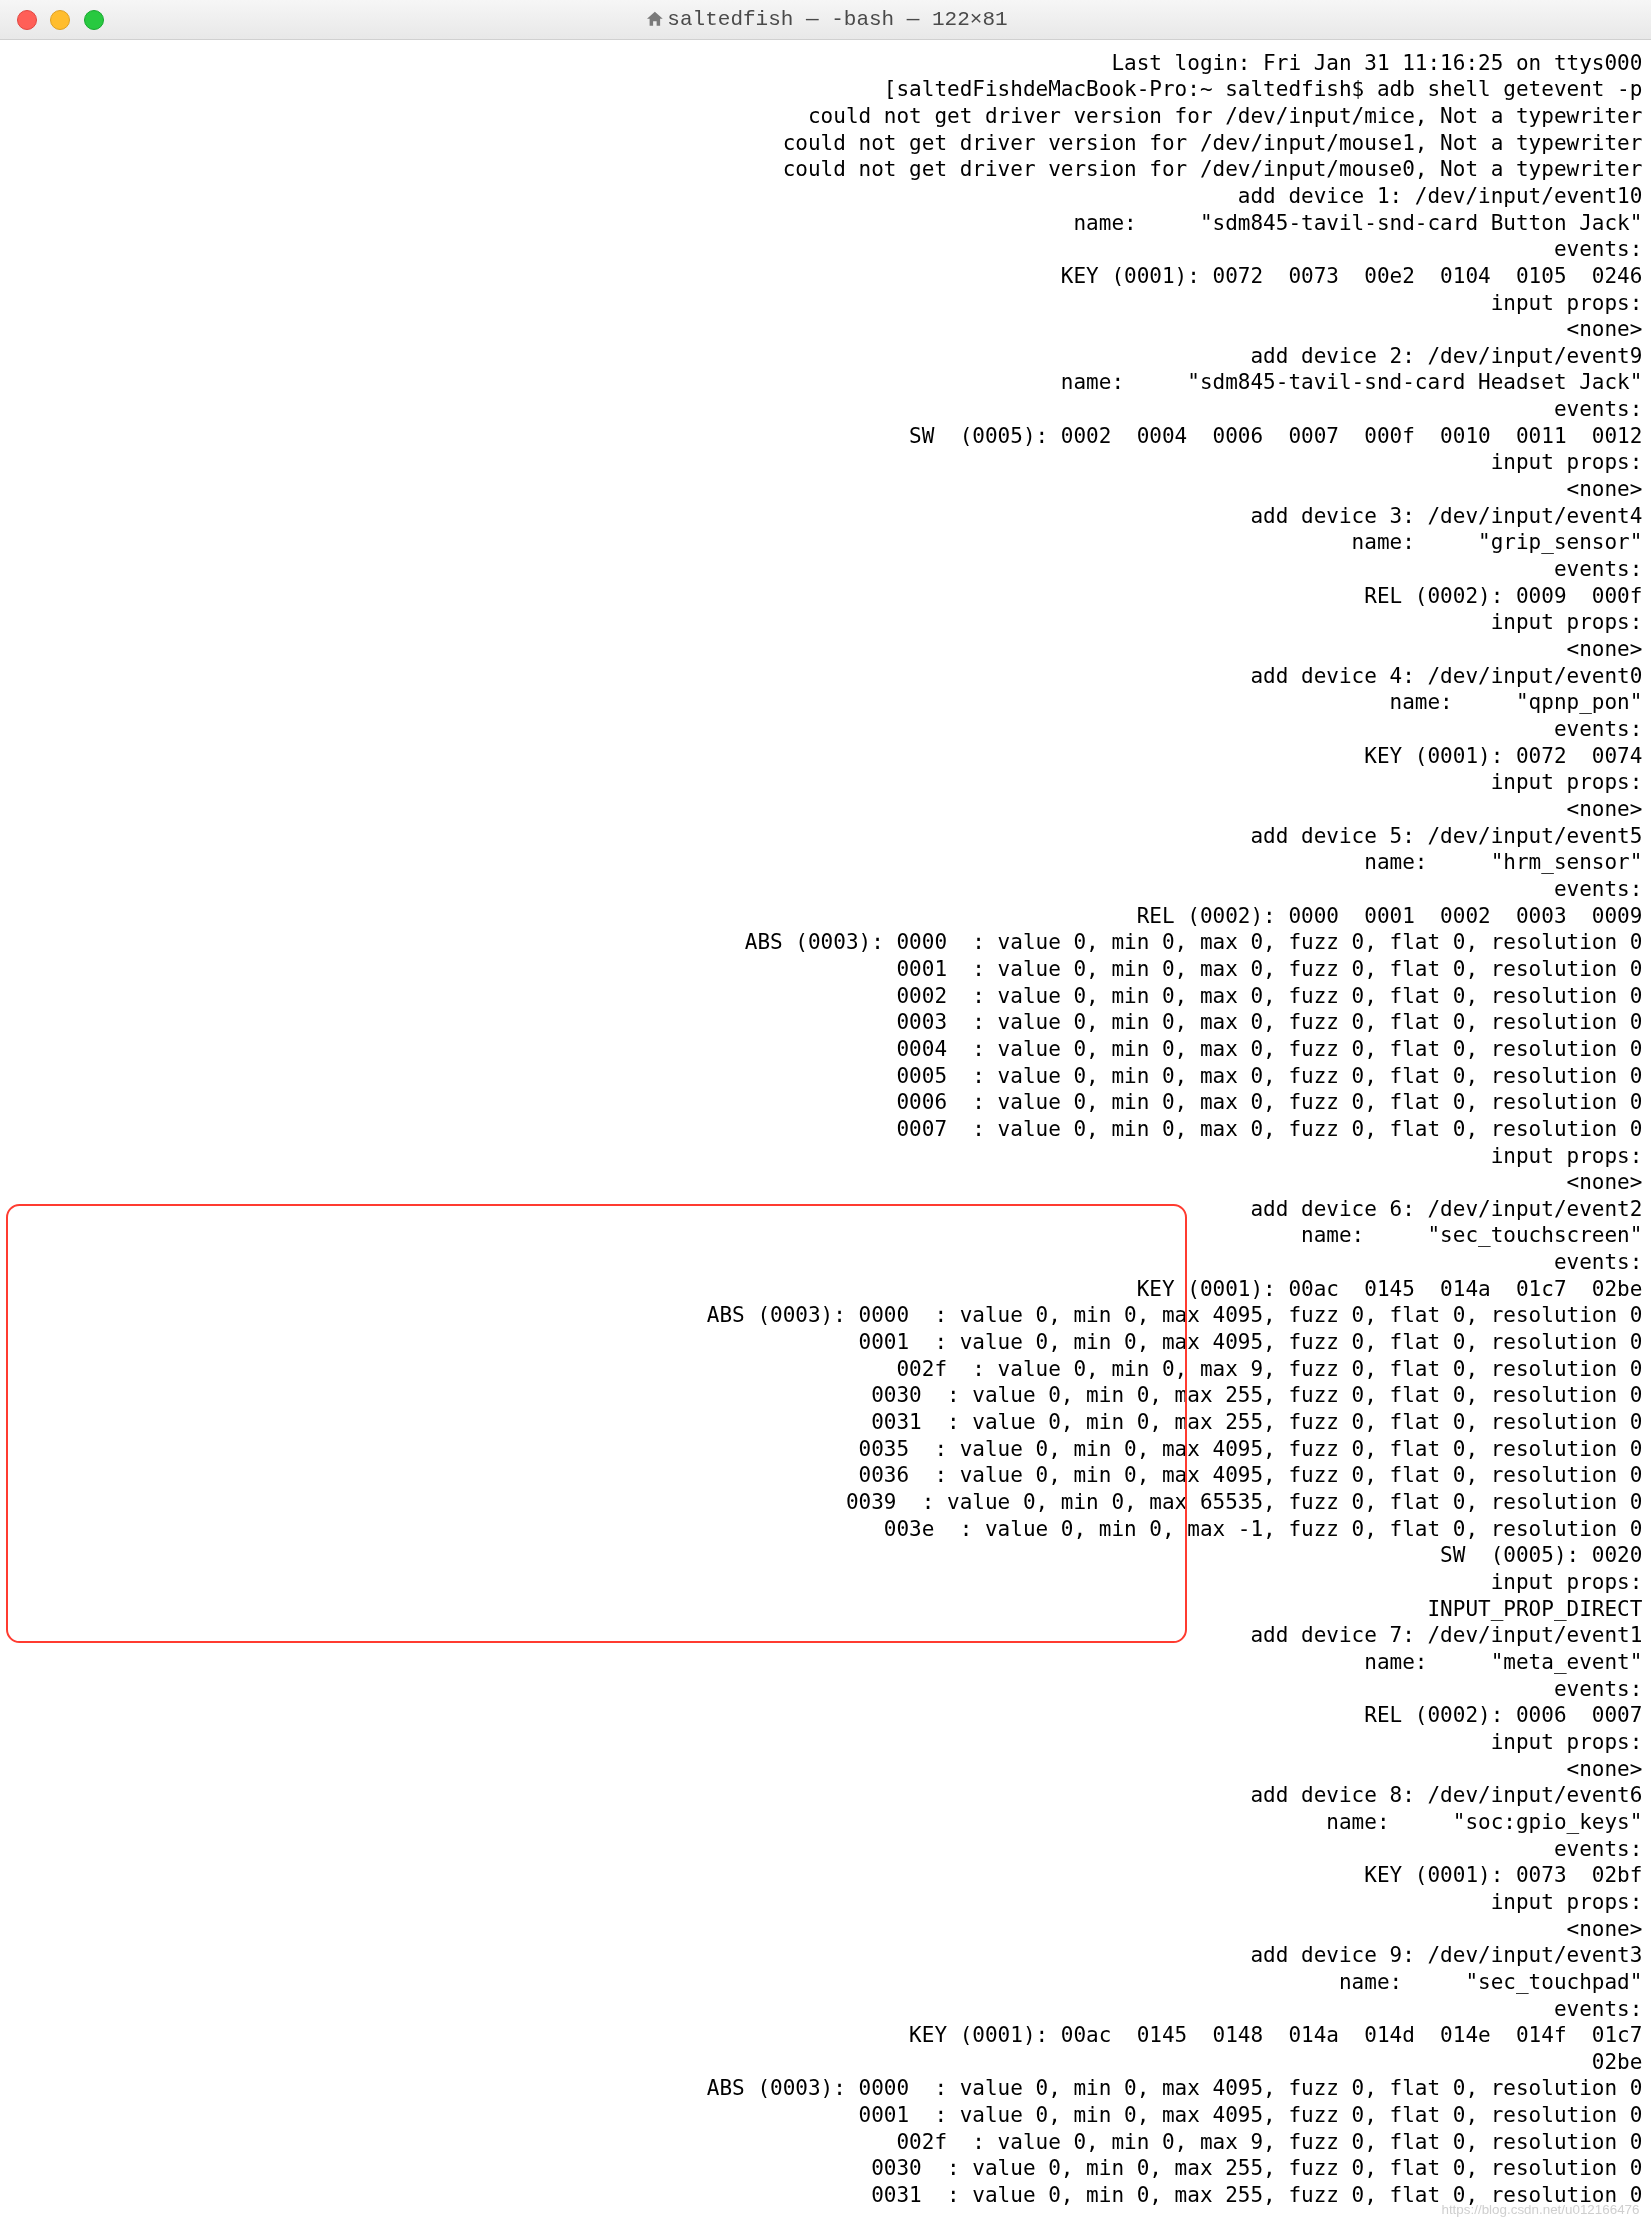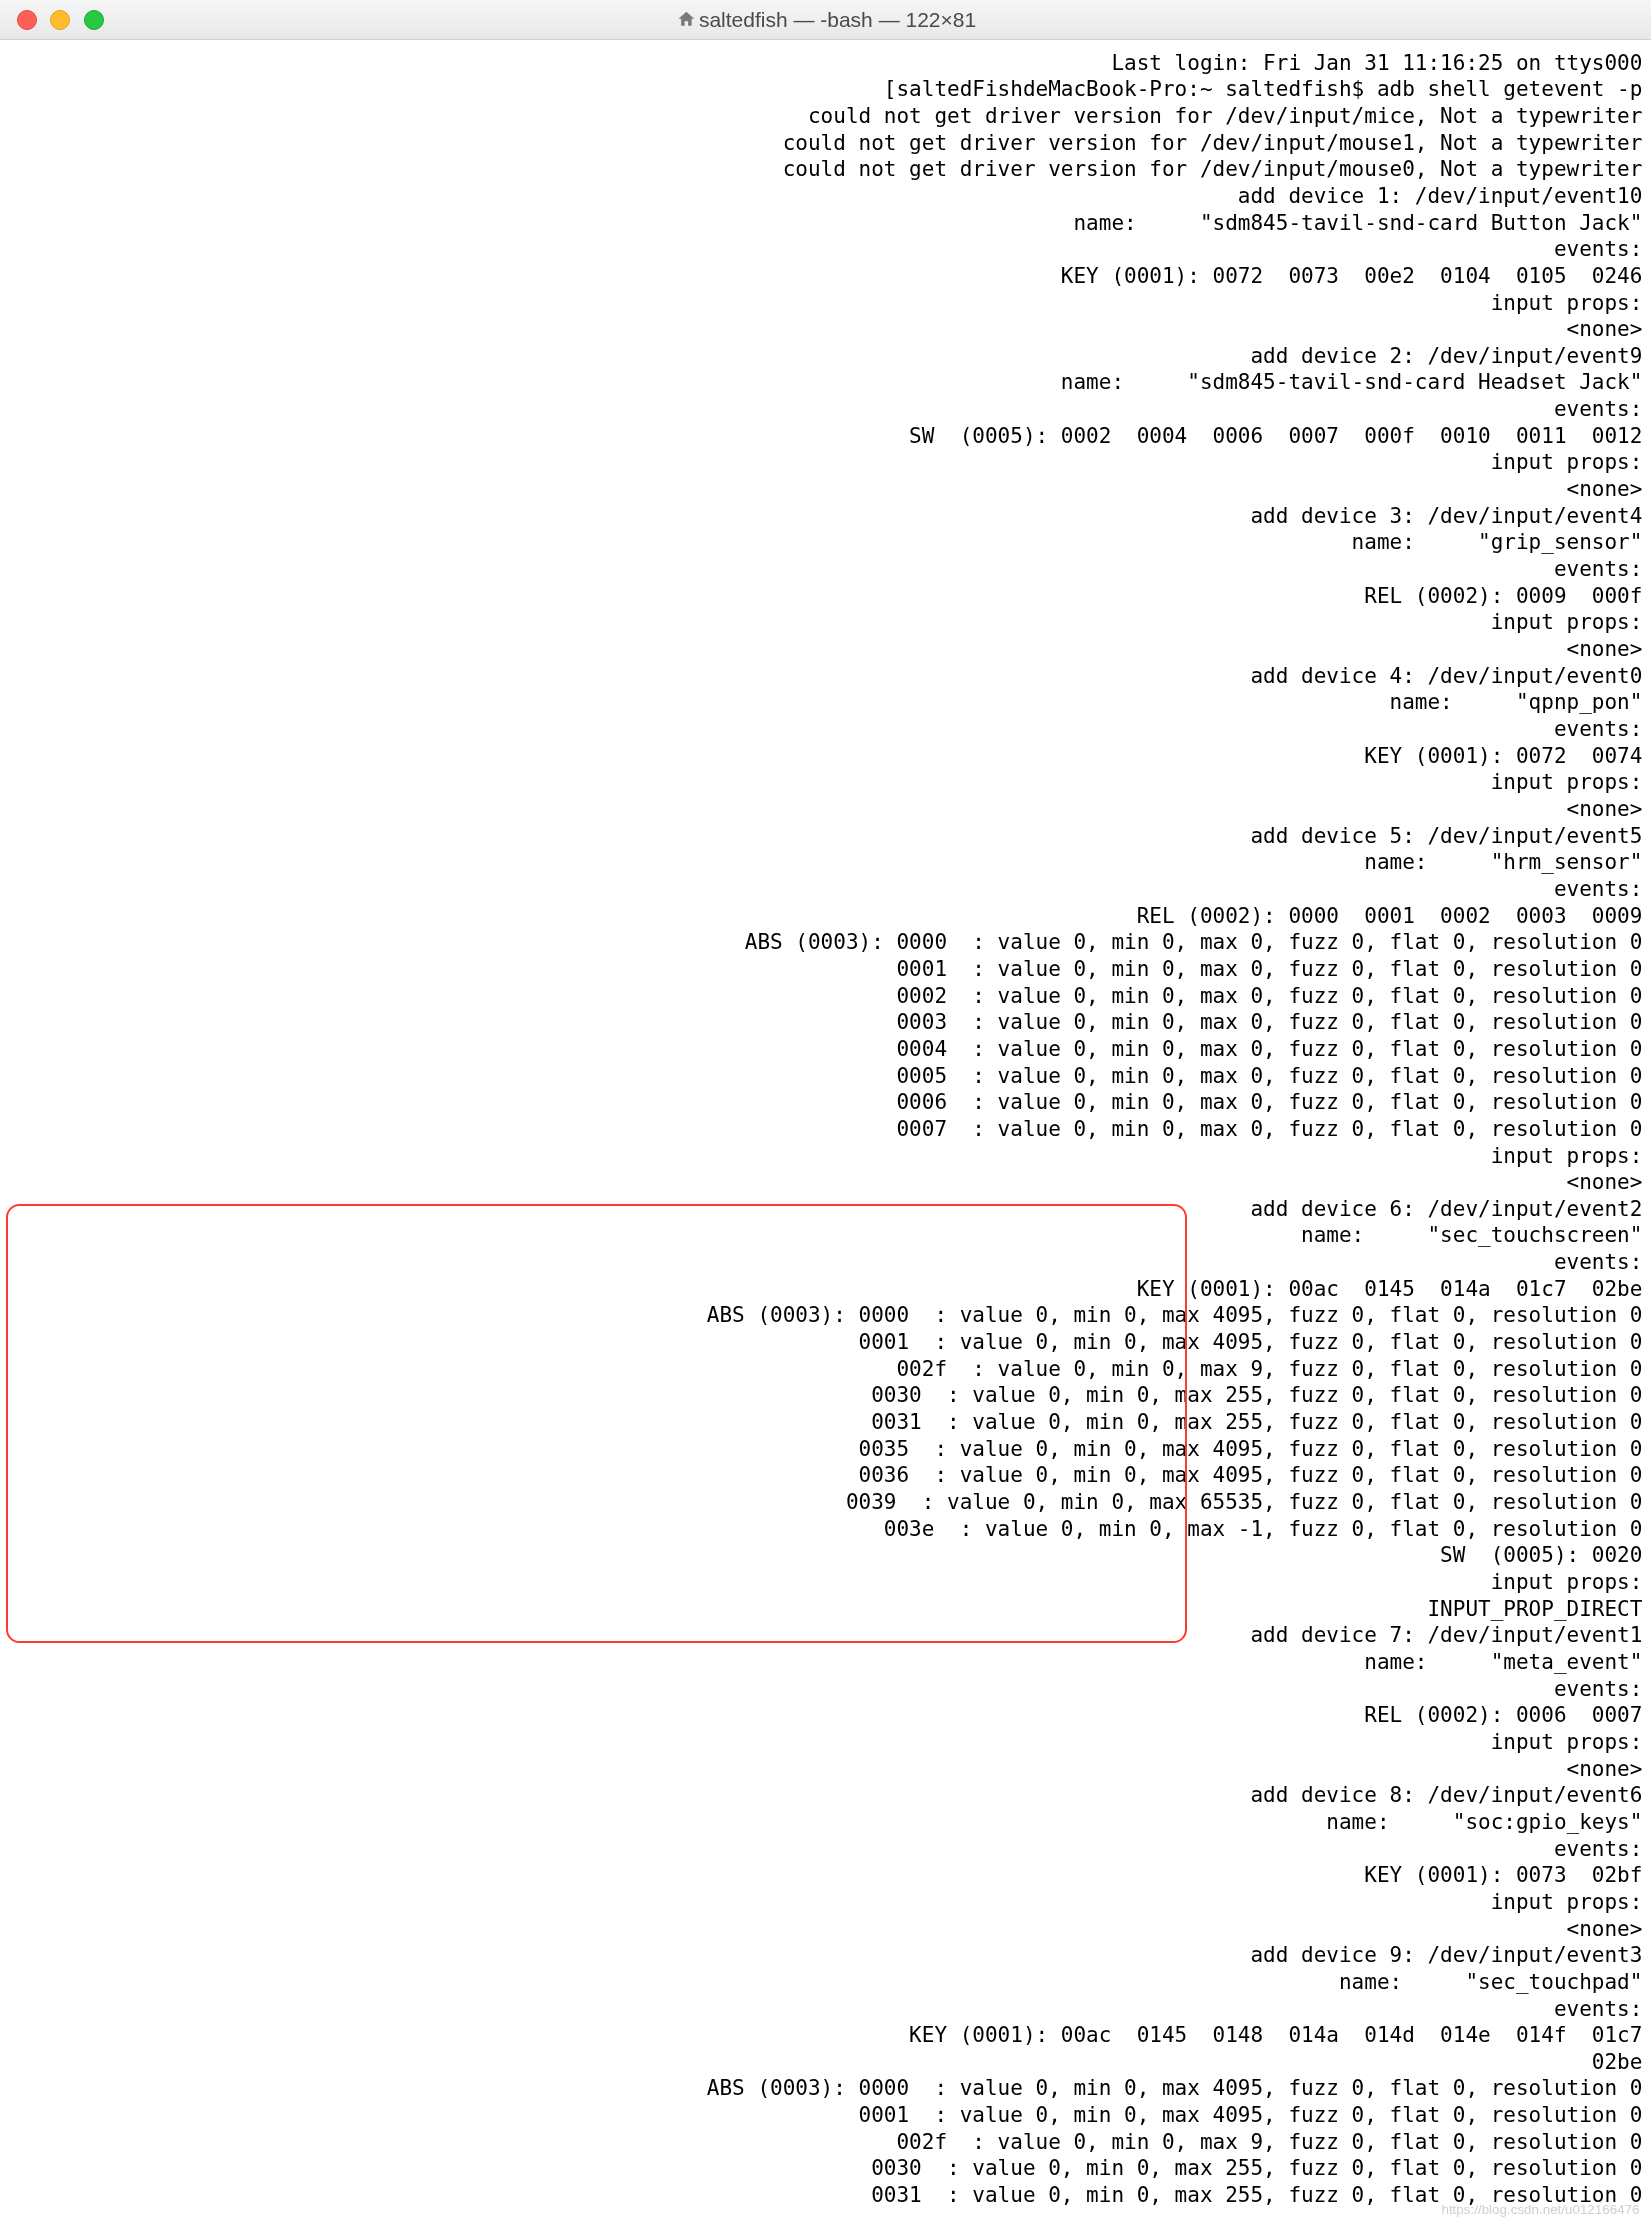--- a/index.html
+++ b/index.html
@@ -38,21 +38,21 @@
     .traffic-light.yellow { background: #ffbd2e; border: 1px solid #dfa023; }
     .traffic-light.green { background: #28c940; border: 1px solid #17a82f; }
     .title-center {
       position: absolute;
       left: 50%;
       transform: translateX(-50%);
       display: flex;
       align-items: center;
       gap: 2px;
       color: #4a4a4a;
-      font-family: Liberation Sans, sans-serif;
+      font-family: Liberation Mono, monospace;
       font-size: 21px;
     }
     .home-icon {
       width: 21px;
       height: 21px;
       display: inline-block;
     }
     .terminal-content {
       padding: 9.6px 9.6px;
       white-space: pre;

